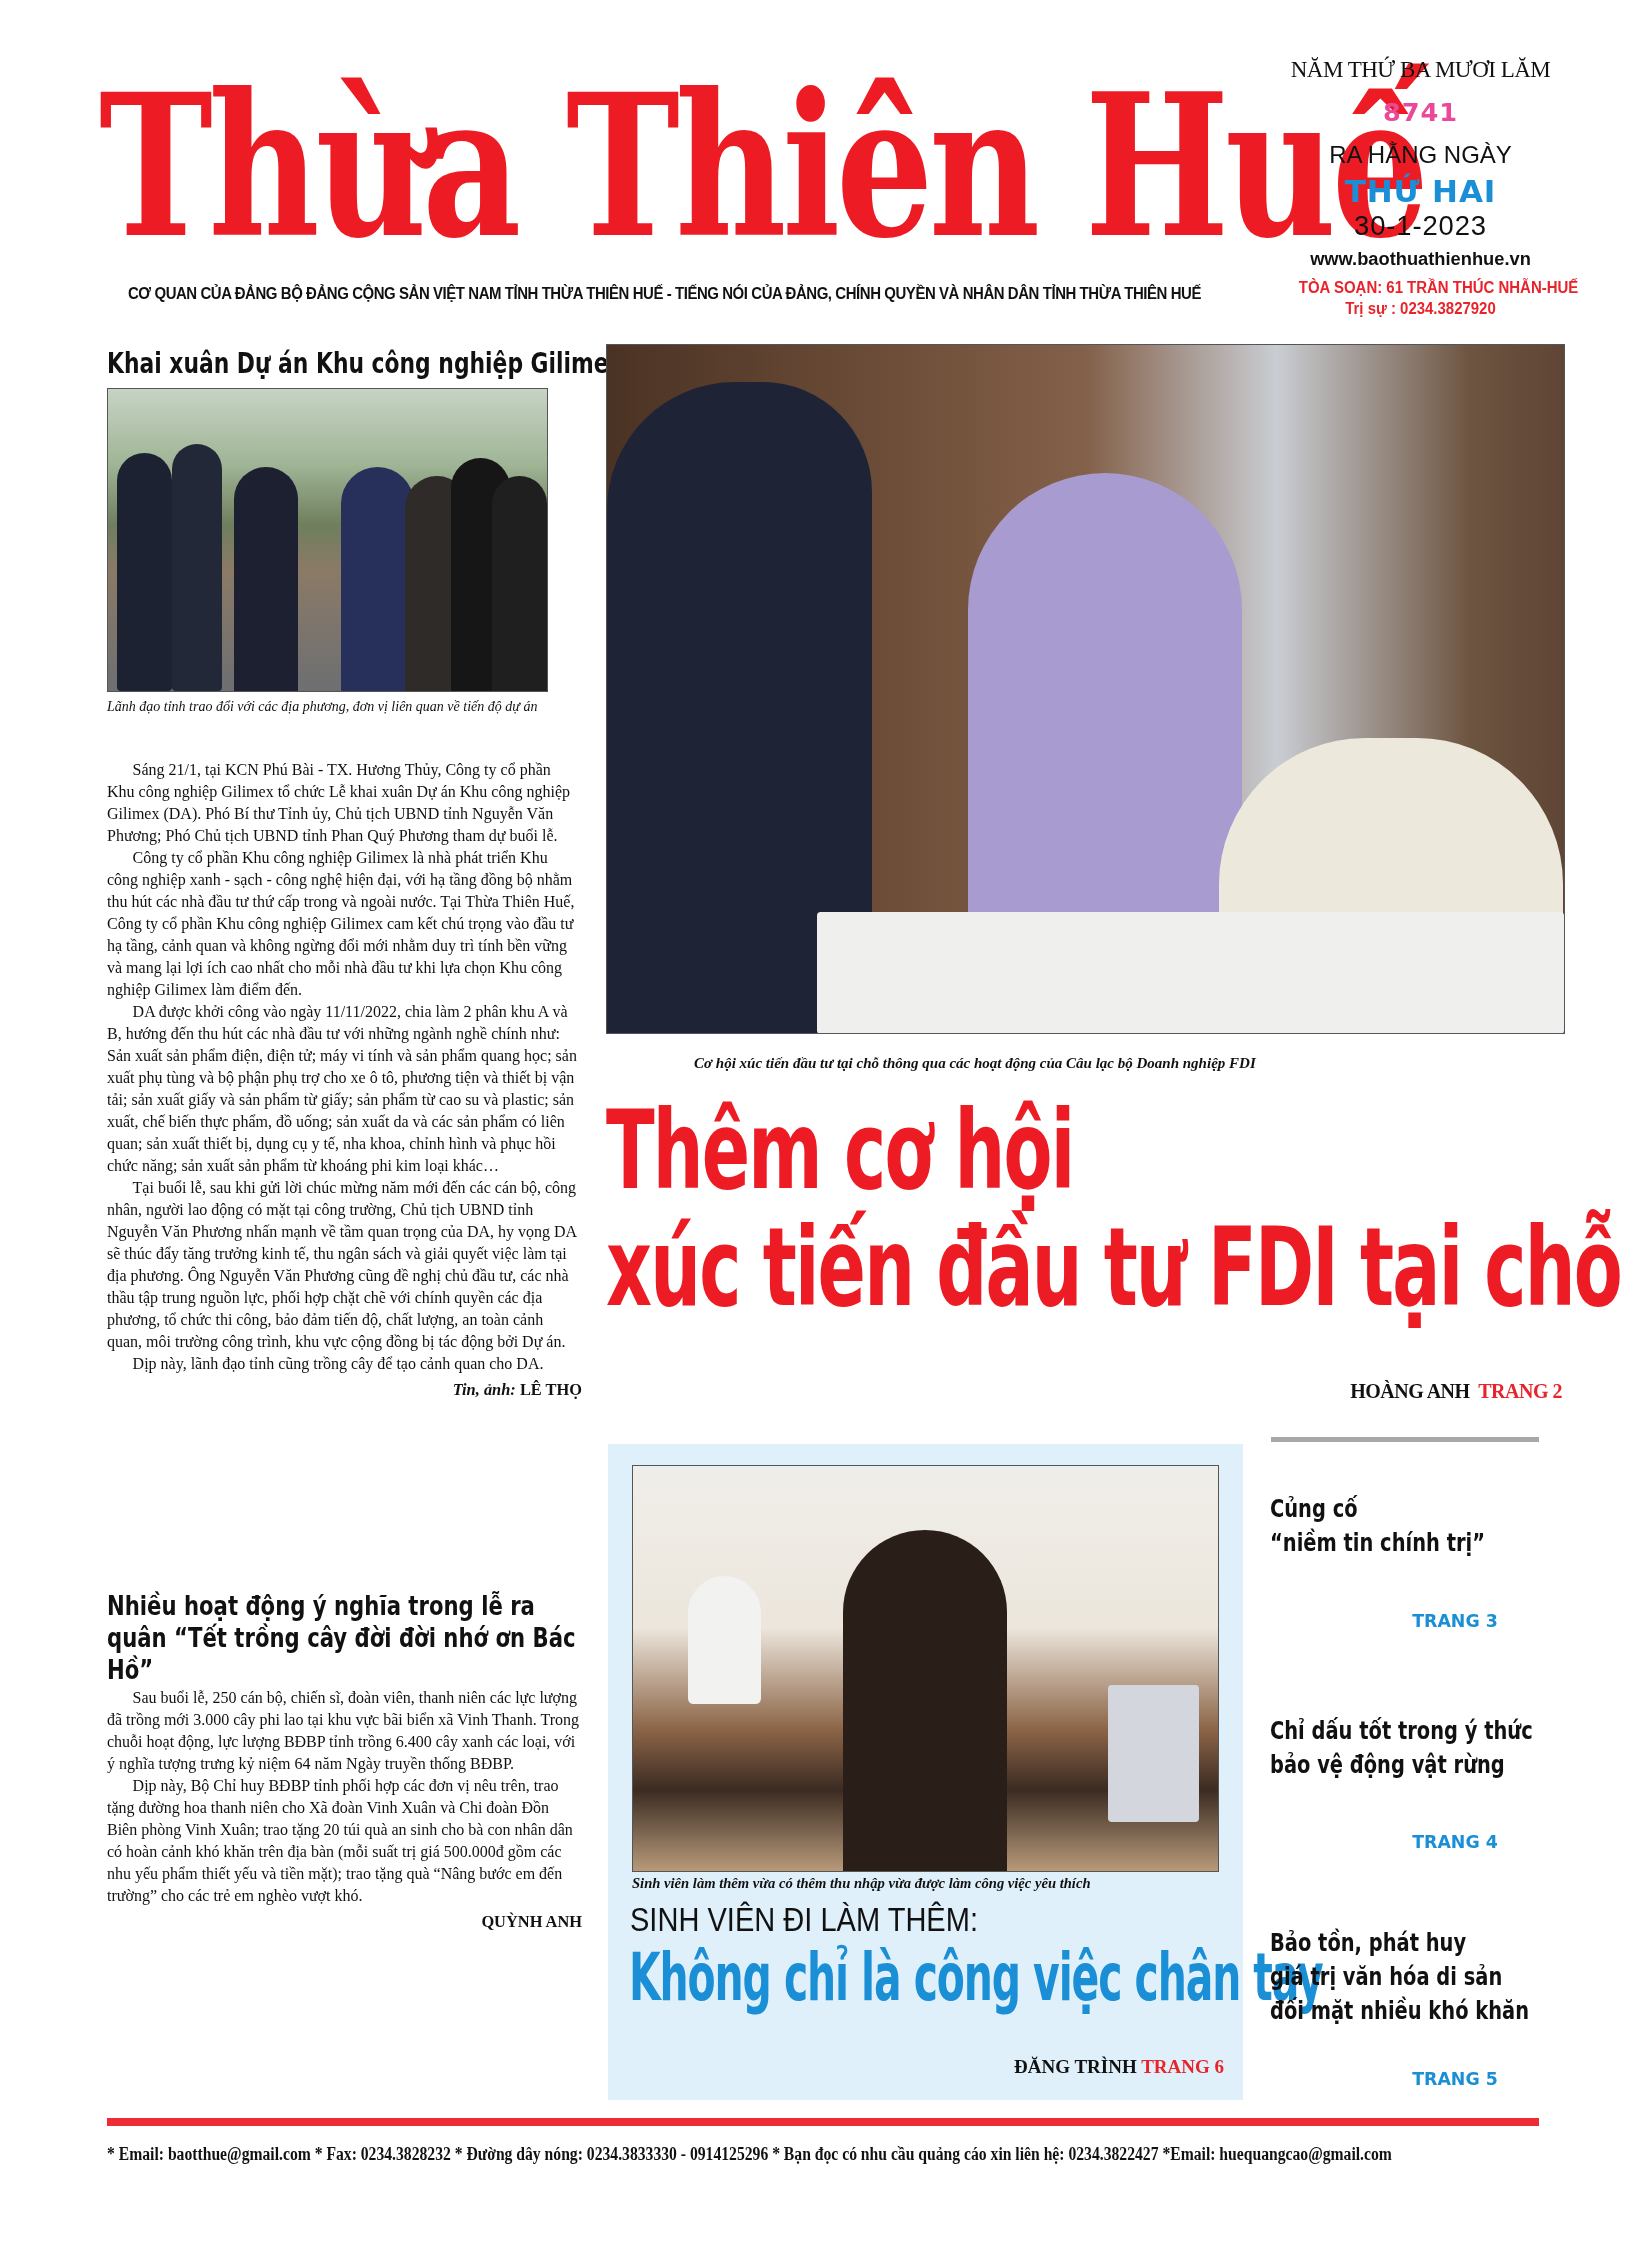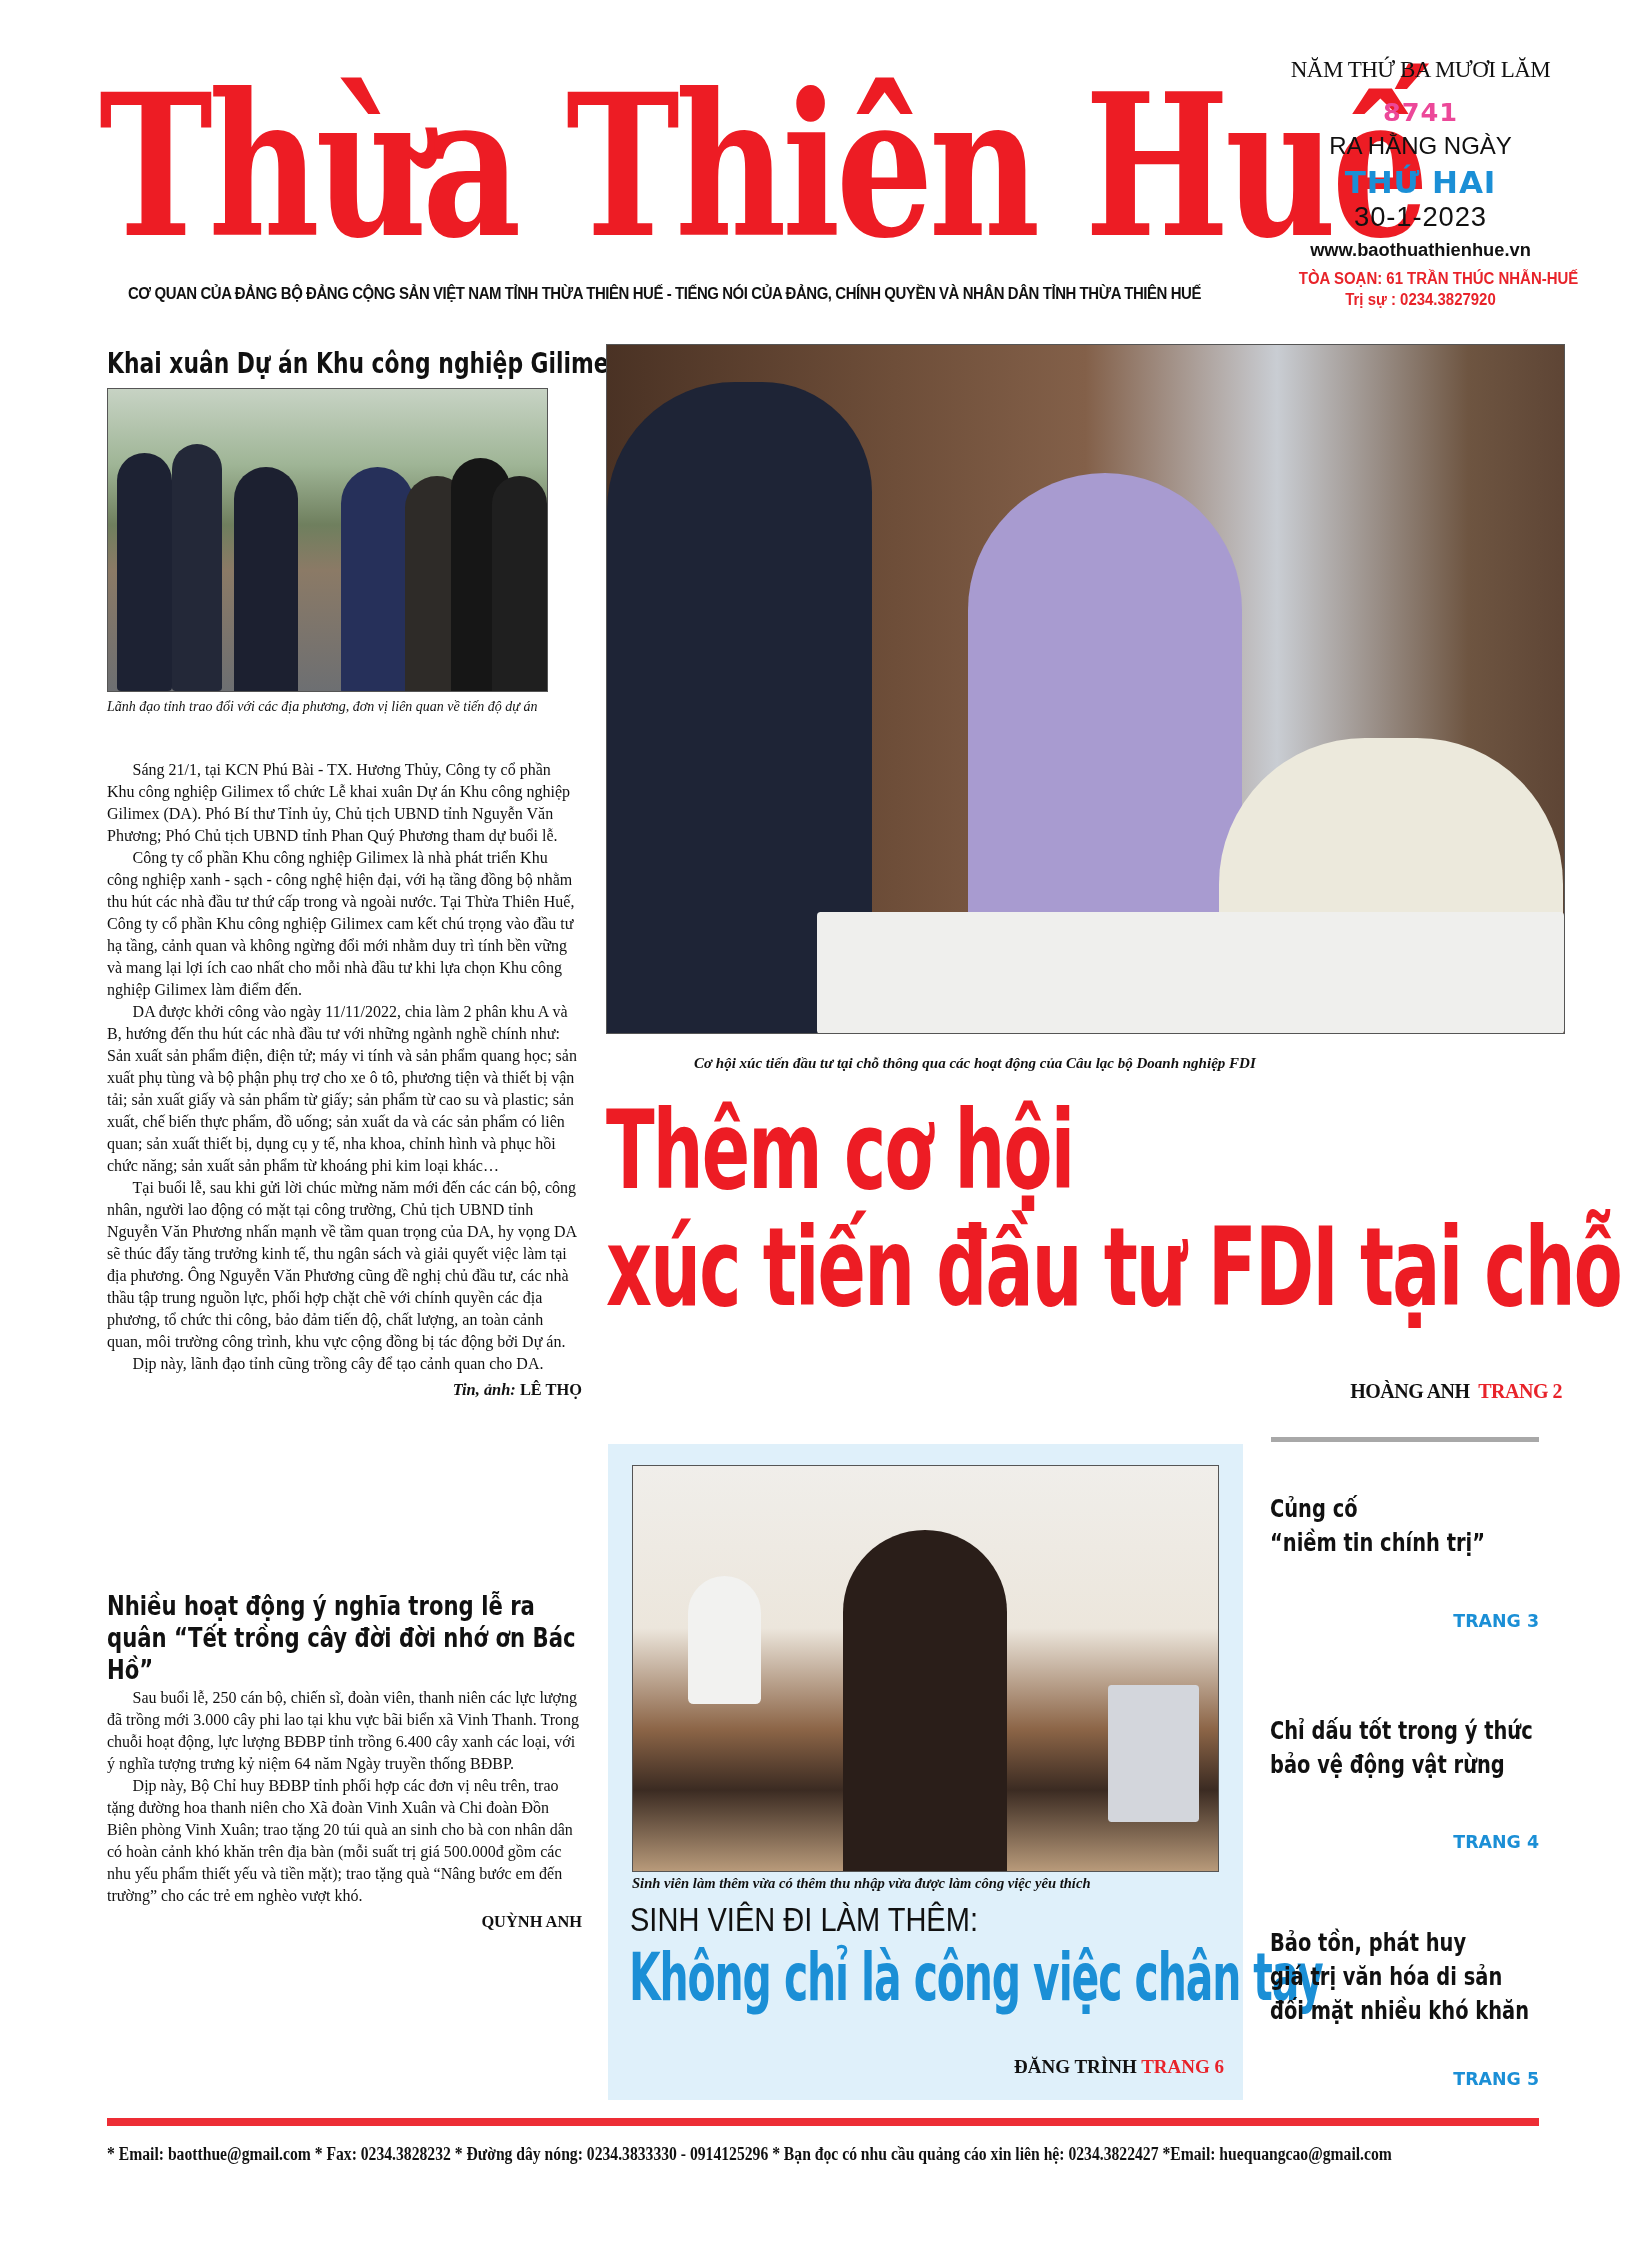--- a/index.html
+++ b/index.html
@@ -12,21 +12,21 @@
     font-family: "DejaVu Serif", serif; font-weight: bold; color: #ed1c24;
     font-size: 196px; line-height: 216px; letter-spacing: -5.5px;
     transform: scaleX(0.78); transform-origin: left top; white-space: nowrap; }
   .tagline { left: 128px; top: 283px; width: 1124px; font-family: "Liberation Sans", sans-serif;
     font-weight: bold; font-size: 17.4px; white-space: nowrap; letter-spacing: -0.5px;
     transform: scaleX(0.86); transform-origin: left top; }
 
   .meta { left: 1279px; top: 57px; width: 283px; text-align: center; }
   .meta .year { font-size: 23px; letter-spacing: -0.5px; }
   .meta .issue { font-family: "DejaVu Sans", sans-serif; font-weight: bold; color: #ec4899; font-size: 25.6px; margin-top: 14px; letter-spacing: 0.9px; }
-  .meta .daily { font-family: "Liberation Sans", sans-serif; font-size: 24px; margin-top: 5px; }
+  .meta .daily { font-family: "Liberation Sans", sans-serif; font-size: 24px; margin-top: 14px; }
   .meta .weekday { font-family: "DejaVu Sans", sans-serif; font-weight: bold; color: #1b8fd6; font-size: 31px; margin-top: 3.7px; letter-spacing: 0.9px; }
   .meta .date { font-family: "Liberation Sans", sans-serif; font-size: 27.4px; margin-top: 1.8px; letter-spacing: 0.9px; }
   .meta .web { font-family: "Liberation Sans", sans-serif; font-weight: bold; font-size: 18.3px; margin-top: 5.5px; }
   .meta .office { font-family: "Liberation Sans", sans-serif; font-weight: bold; color: #e8232a; font-size: 17.4px; margin-top: 7.3px; white-space: nowrap; transform: scaleX(0.86); }
   .meta .phone { font-family: "Liberation Sans", sans-serif; font-weight: bold; color: #e8232a; font-size: 17.4px; transform: scaleX(0.86); }
 
   
   .h-gilimex { left: 107px; top: 347px; font-family: "DejaVu Sans", sans-serif; font-weight: bold;
     font-size: 28px; white-space: nowrap; transform: scaleX(0.78); transform-origin: left top; }
   .photo { background: #7a7f74; border: 0.9px solid #555; overflow: hidden; }
@@ -65,21 +65,21 @@
   .kicker { left: 630px; top: 1901px; font-family: "Liberation Sans", sans-serif; font-size: 33px; white-space: nowrap;
     transform: scaleX(0.88); transform-origin: left top; }
   .student-headline { left: 629px; top: 1937px; color: #1b8fd6; font-family: "DejaVu Sans", sans-serif; font-weight: bold;
     font-size: 66px; line-height: 82px; white-space: nowrap; letter-spacing: -1.8px; transform: scaleX(0.62); transform-origin: left top; }
   .byline-student { left: 822px; top: 2056px; width: 402px; text-align: right; font-weight: bold; font-size: 19px; }
 
   
   .rule-gray { left: 1271px; top: 1437px; width: 268px; height: 4.6px; background: #a8a8a8; }
   .teaser { left: 1270px; width: 274px; font-family: "DejaVu Sans", sans-serif; font-weight: bold; font-size: 25.6px;
     line-height: 34px; transform: scaleX(0.76); transform-origin: left top; width: 361px; }
-  .trang { left: 1371px; width: 168px; text-align: right; color: #1b8fd6; font-family: "DejaVu Sans", sans-serif; font-weight: bold; font-size: 17.4px; }
+  .trang { left: 1371px; width: 168px; text-align: center; color: #1b8fd6; font-family: "DejaVu Sans", sans-serif; font-weight: bold; font-size: 17.4px; }
 
   
   .footer-rule { left: 107px; top: 2118px; width: 1432px; height: 8.2px; background: #ed2d35; }
   .footer { left: 107px; top: 2144px; width: 1444px; font-weight: bold; font-size: 18px; white-space: nowrap;
     transform: scaleX(0.87); transform-origin: left top; }
 </style>
 </head>
 <body>
 
 <div class="abs masthead-title">Thừa Thiên Huế</div>

